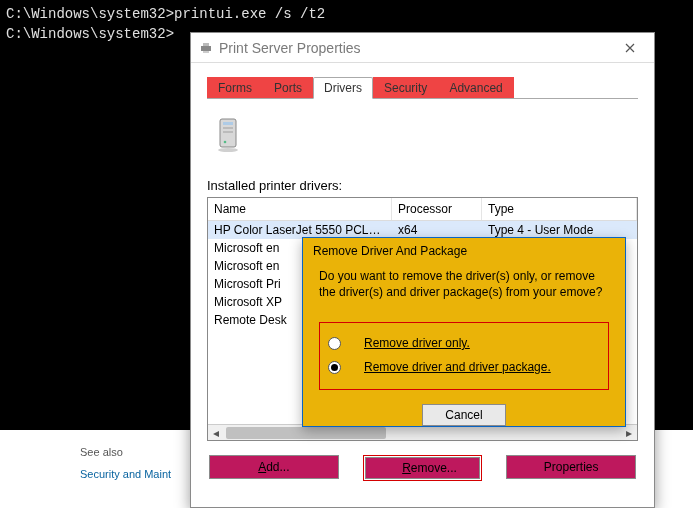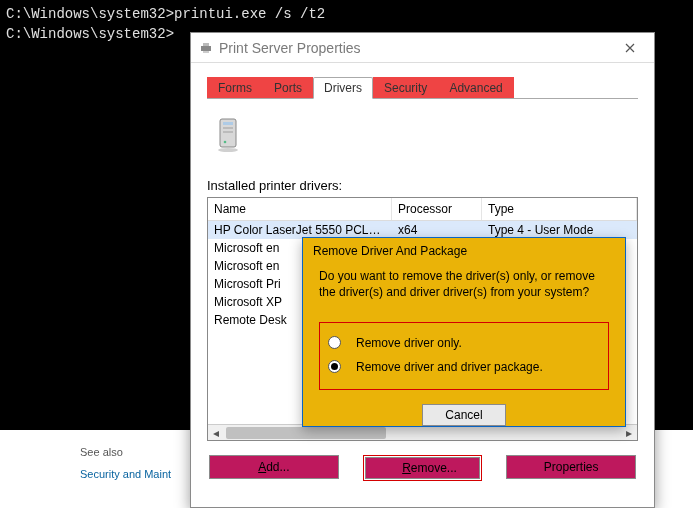--- a/index.html
+++ b/index.html
@@ -185,23 +185,24 @@
     font-size: 12px;
     color:#000;
   }
   .nested-body .message { margin-bottom: 22px; line-height:16px; }
   .options {
     border: 1px solid #d40000;
     padding: 8px 8px 10px 8px;
     margin-bottom: 14px;
   }
   .option {
-    display:flex; align-items:flex-start;
-    gap: 15px;
+    display:flex; align-items:center;
+    gap: 23px;
     padding: 5px 0;
+    text-decoration: underline;
   }
   .radio {
     width: 13px; height: 13px;
     border-radius: 50%;
     border: 1px solid #555;
     display:inline-flex; align-items:center; justify-content:center;
     background:#fff;
   }
   .radio.checked::after {
     content:"";
@@ -324,21 +325,21 @@
         <button><span class="underline-letter">R</span><span>emove...</span></button>
       </div>
       <button>Properties</button>
     </div>
   </div>
 </div>
 
 <div class="nested-dialog">
   <div class="nested-title">Remove Driver And Package</div>
   <div class="nested-body">
-    <div class="message">Do you want to remove the driver(s) only, or remove the driver(s) and driver driver(s) from your system?</div>
+    <div class="message">Do you want to remove the driver(s) only, or remove the driver(s) and driver package(s) from your emove?</div>
     <div class="options">
       <div class="option">
         <span class="radio"></span>
         <span>Remove driver only.</span>
       </div>
       <div class="option">
         <span class="radio checked"></span>
         <span>Remove driver and driver package.</span>
       </div>
     </div>

